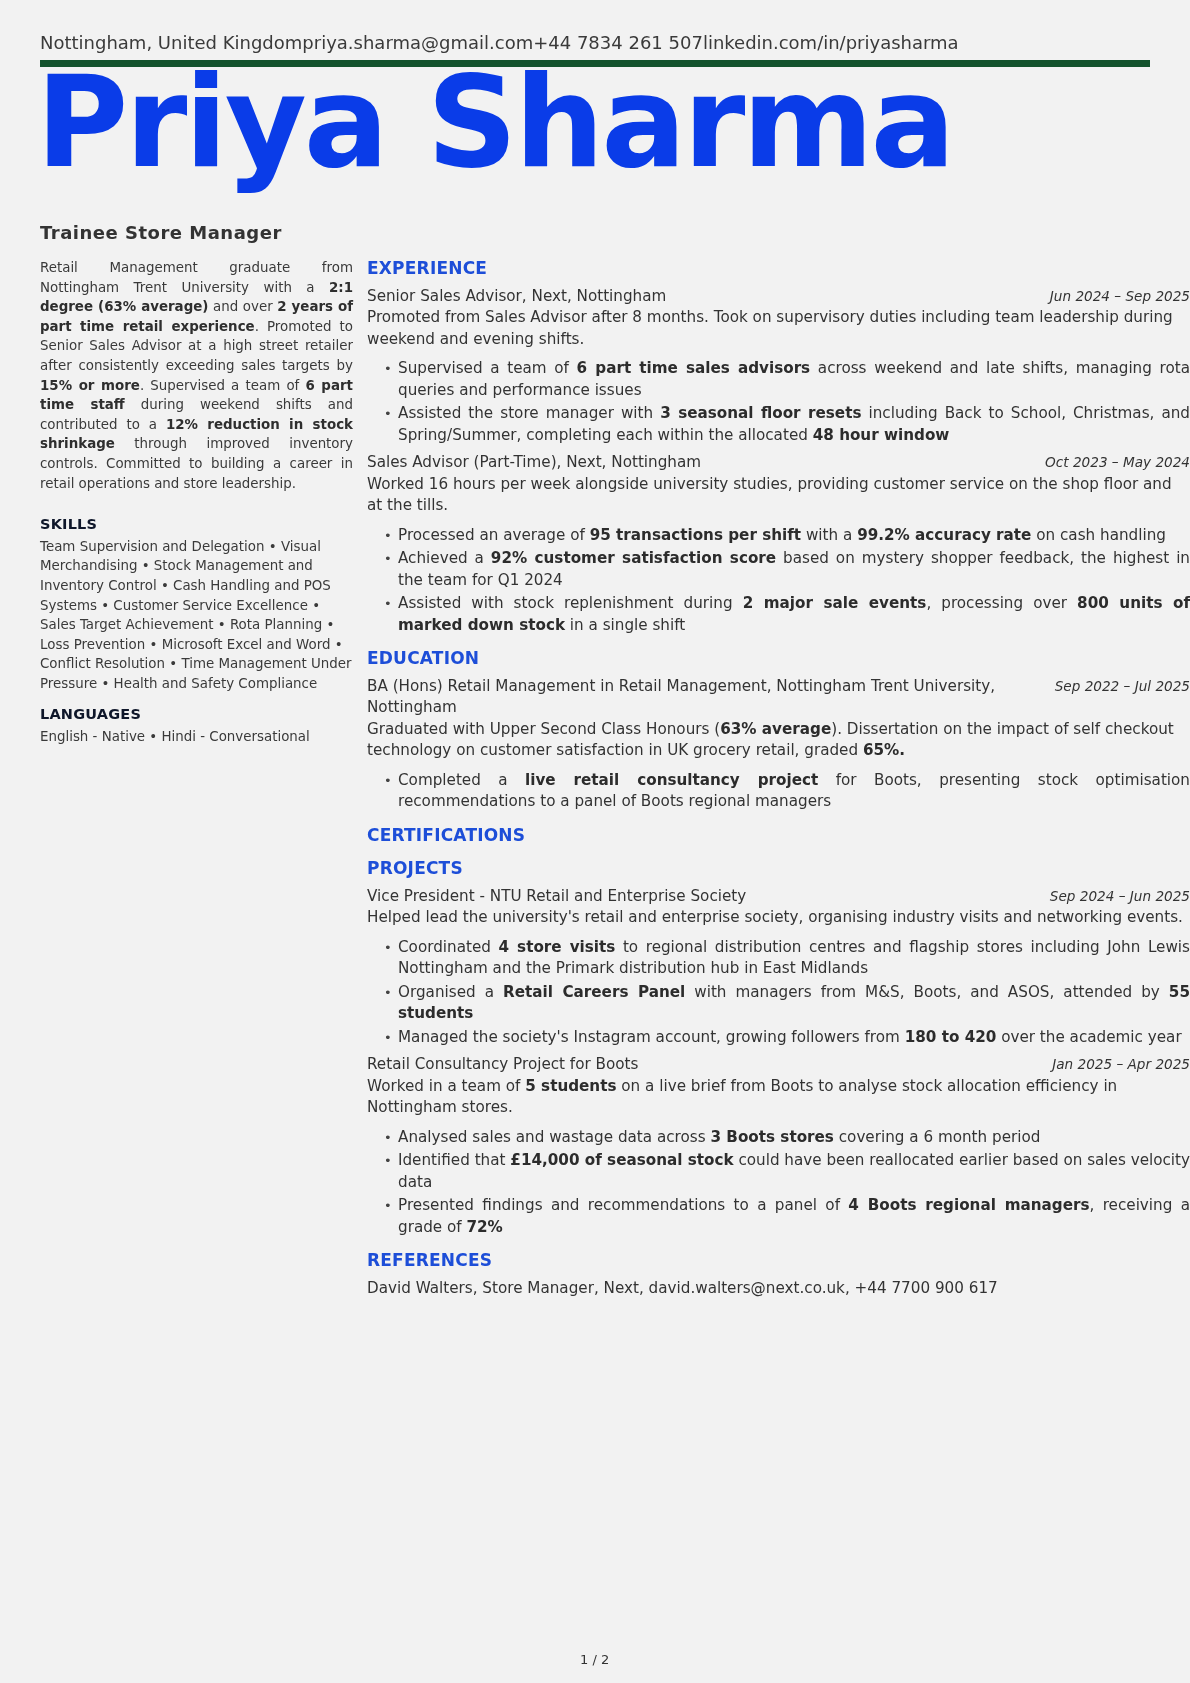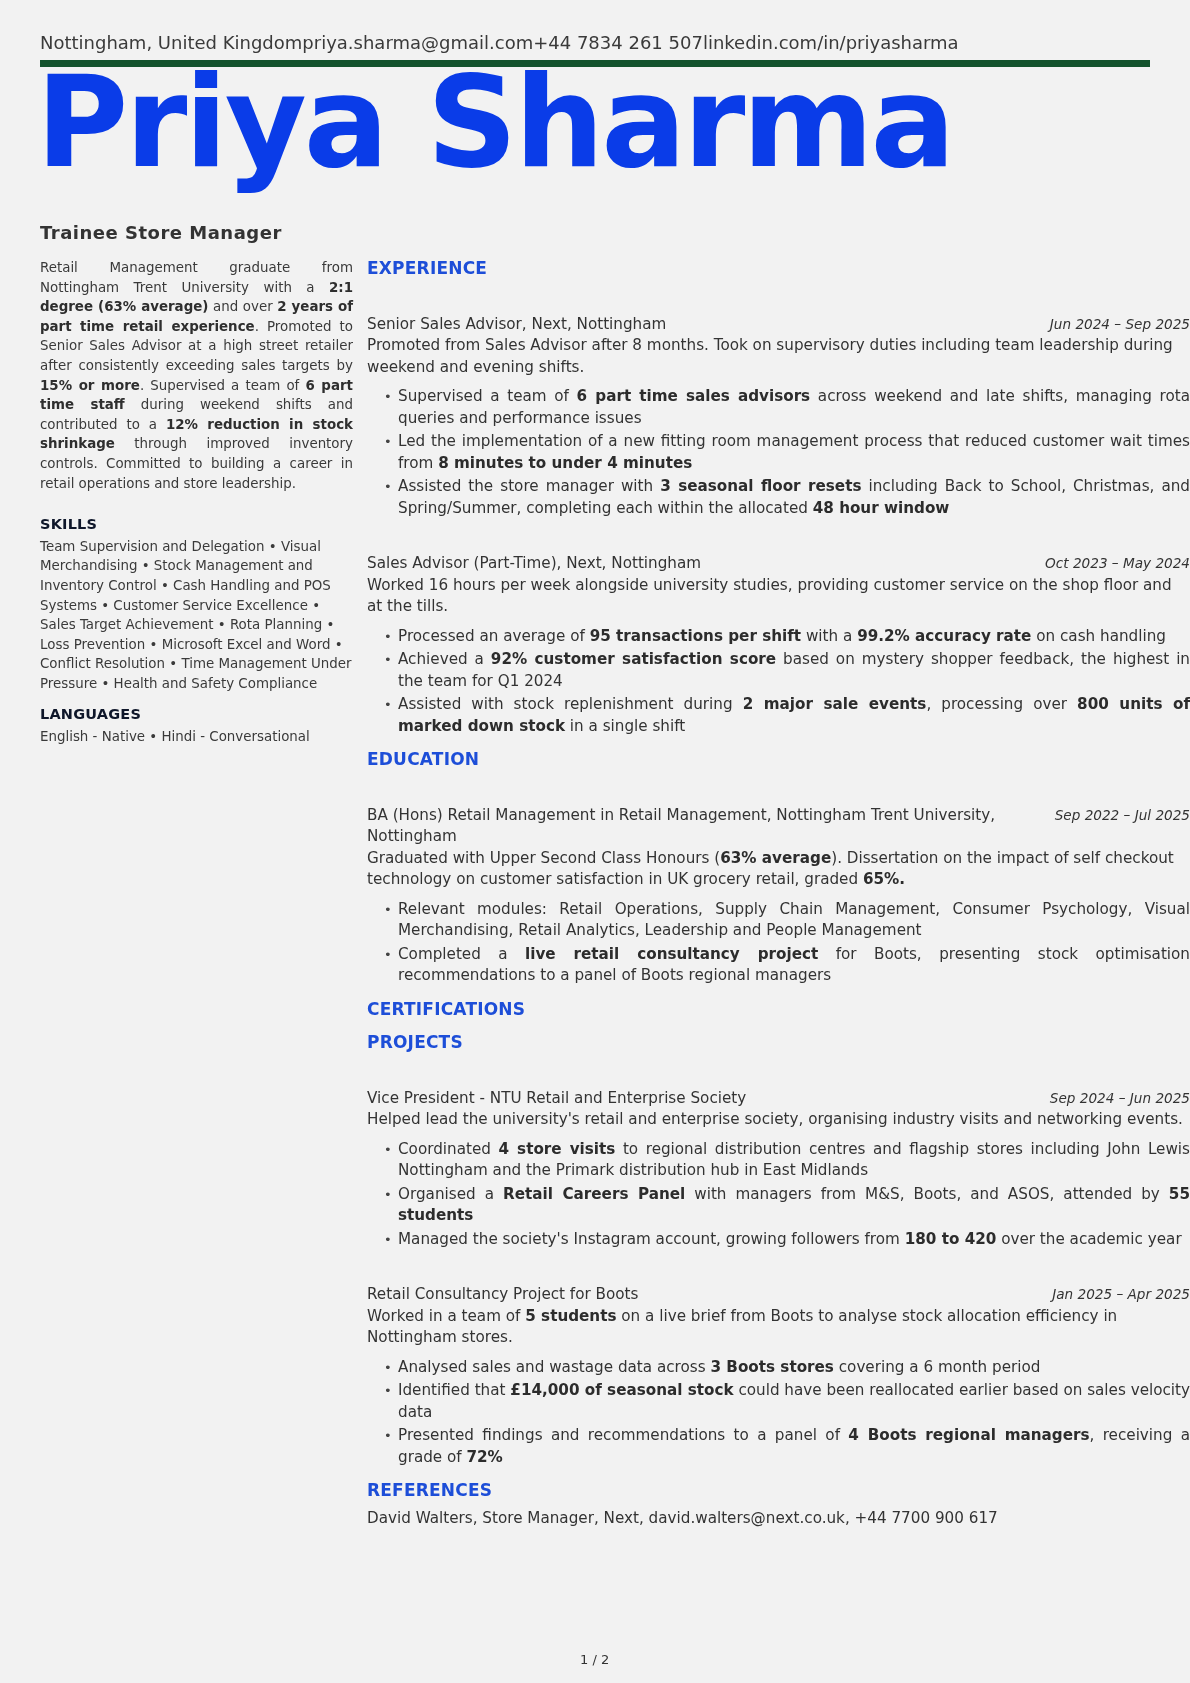--- a/index.html
+++ b/index.html
@@ -59,21 +59,21 @@
   
   .right-col {
     position: absolute; left: 327px; top: 258px; width: 823px;
     font-size: 15.2px; line-height: 21.5px; color: #333;
   }
   .sec-h {
     font-size: 17px; font-weight: bold; color: #1d4ed8;
     margin: 0 0 6px 0; letter-spacing: 0.2px;
   }
   .entry-head { display: flex; justify-content: space-between; align-items: baseline; }
-  .entry-title { flex: 1; padding-right: 28px; margin-top: 28px; }
+  .entry-title { flex: 1; padding-right: 28px; }
   .entry-date { font-style: italic; font-size: 13.6px; color: #333; white-space: nowrap; }
   .entry-desc { margin: 0; }
   .bullets { list-style: none; margin: 8px 0 6px 0; padding: 0 0 0 31px; }
   .bullets li { position: relative; margin-bottom: 2px; text-align: justify; }
   .bullets li::before {
     content: "•"; position: absolute; left: -14px; top: 0; font-size: 13px; color: #444;
   }
   .right-col b { color: #2c2c2c; }
   .entry { margin-bottom: 4px; }
   .section { margin-bottom: 12px; }
@@ -113,21 +113,20 @@
       <div class="sec-h">EXPERIENCE</div>
       <div>
           <div class="entry">
             <div class="entry-head">
               <span class="entry-title">Senior Sales Advisor, Next, Nottingham</span>
               <span class="entry-date">Jun 2024 – Sep 2025</span>
             </div>
             <p class="entry-desc">Promoted from Sales Advisor after 8 months. Took on supervisory duties including team leadership during weekend and evening shifts.</p>
             <ul class="bullets">
               <li>Supervised a team of <b>6 part time sales advisors</b> across weekend and late shifts, managing rota queries and performance issues</li>
-              <li>Led the implementation of a new fitting room management process that reduced customer wait times from <b>8 minutes to under 4 minutes</b></li>
               <li>Assisted the store manager with <b>3 seasonal floor resets</b> including Back to School, Christmas, and Spring/Summer, completing each within the allocated <b>48 hour window</b></li>
             </ul>
           </div>
           <div class="entry">
             <div class="entry-head">
               <span class="entry-title">Sales Advisor (Part-Time), Next, Nottingham</span>
               <span class="entry-date">Oct 2023 – May 2024</span>
             </div>
             <p class="entry-desc">Worked 16 hours per week alongside university studies, providing customer service on the shop floor and at the tills.</p>
             <ul class="bullets">
@@ -142,21 +141,20 @@
     <div class="section">
       <div class="sec-h">EDUCATION</div>
       <div>
           <div class="entry">
             <div class="entry-head">
               <span class="entry-title">BA (Hons) Retail Management in Retail Management, Nottingham Trent University, Nottingham</span>
               <span class="entry-date">Sep 2022 – Jul 2025</span>
             </div>
             <p class="entry-desc">Graduated with Upper Second Class Honours (<b>63% average</b>). Dissertation on the impact of self checkout technology on customer satisfaction in UK grocery retail, graded <b>65%.</b></p>
             <ul class="bullets">
-              <li>Relevant modules: Retail Operations, Supply Chain Management, Consumer Psychology, Visual Merchandising, Retail Analytics, Leadership and People Management</li>
               <li>Completed a <b>live retail consultancy project</b> for Boots, presenting stock optimisation recommendations to a panel of Boots regional managers</li>
             </ul>
           </div>
         </div>
     </div>
 
     <div class="section">
       <div class="sec-h">CERTIFICATIONS</div>
     </div>
 

